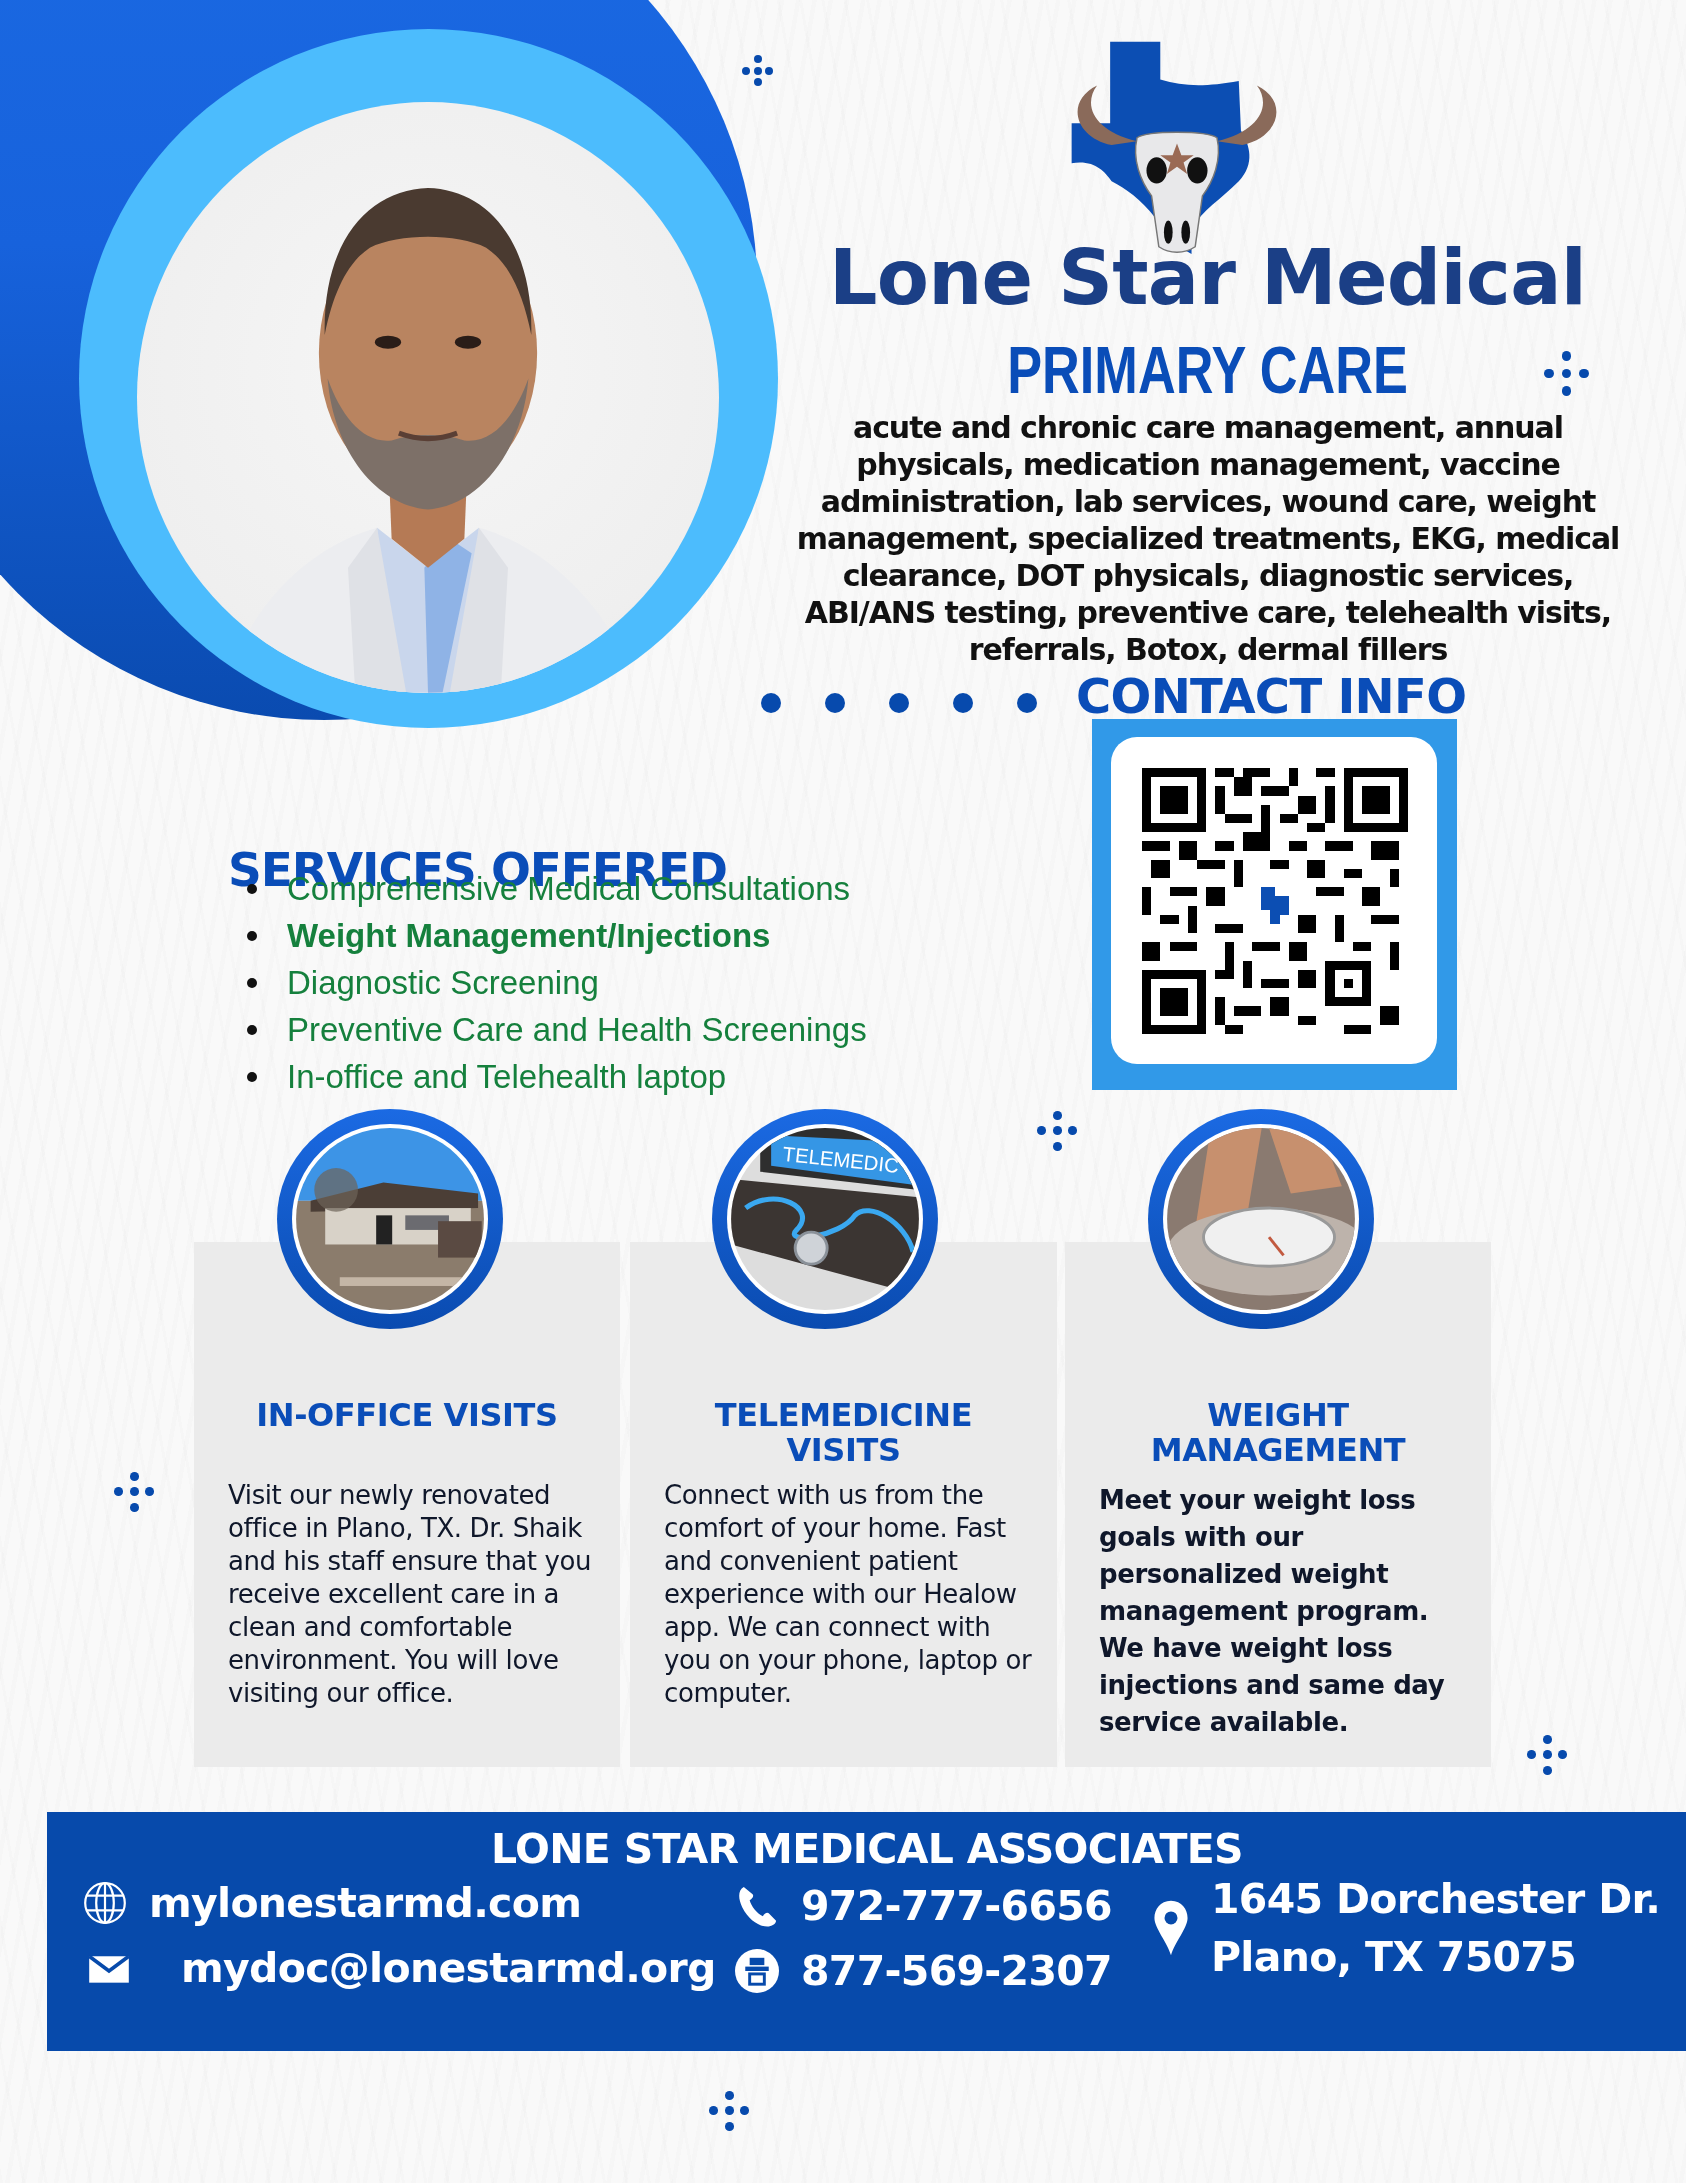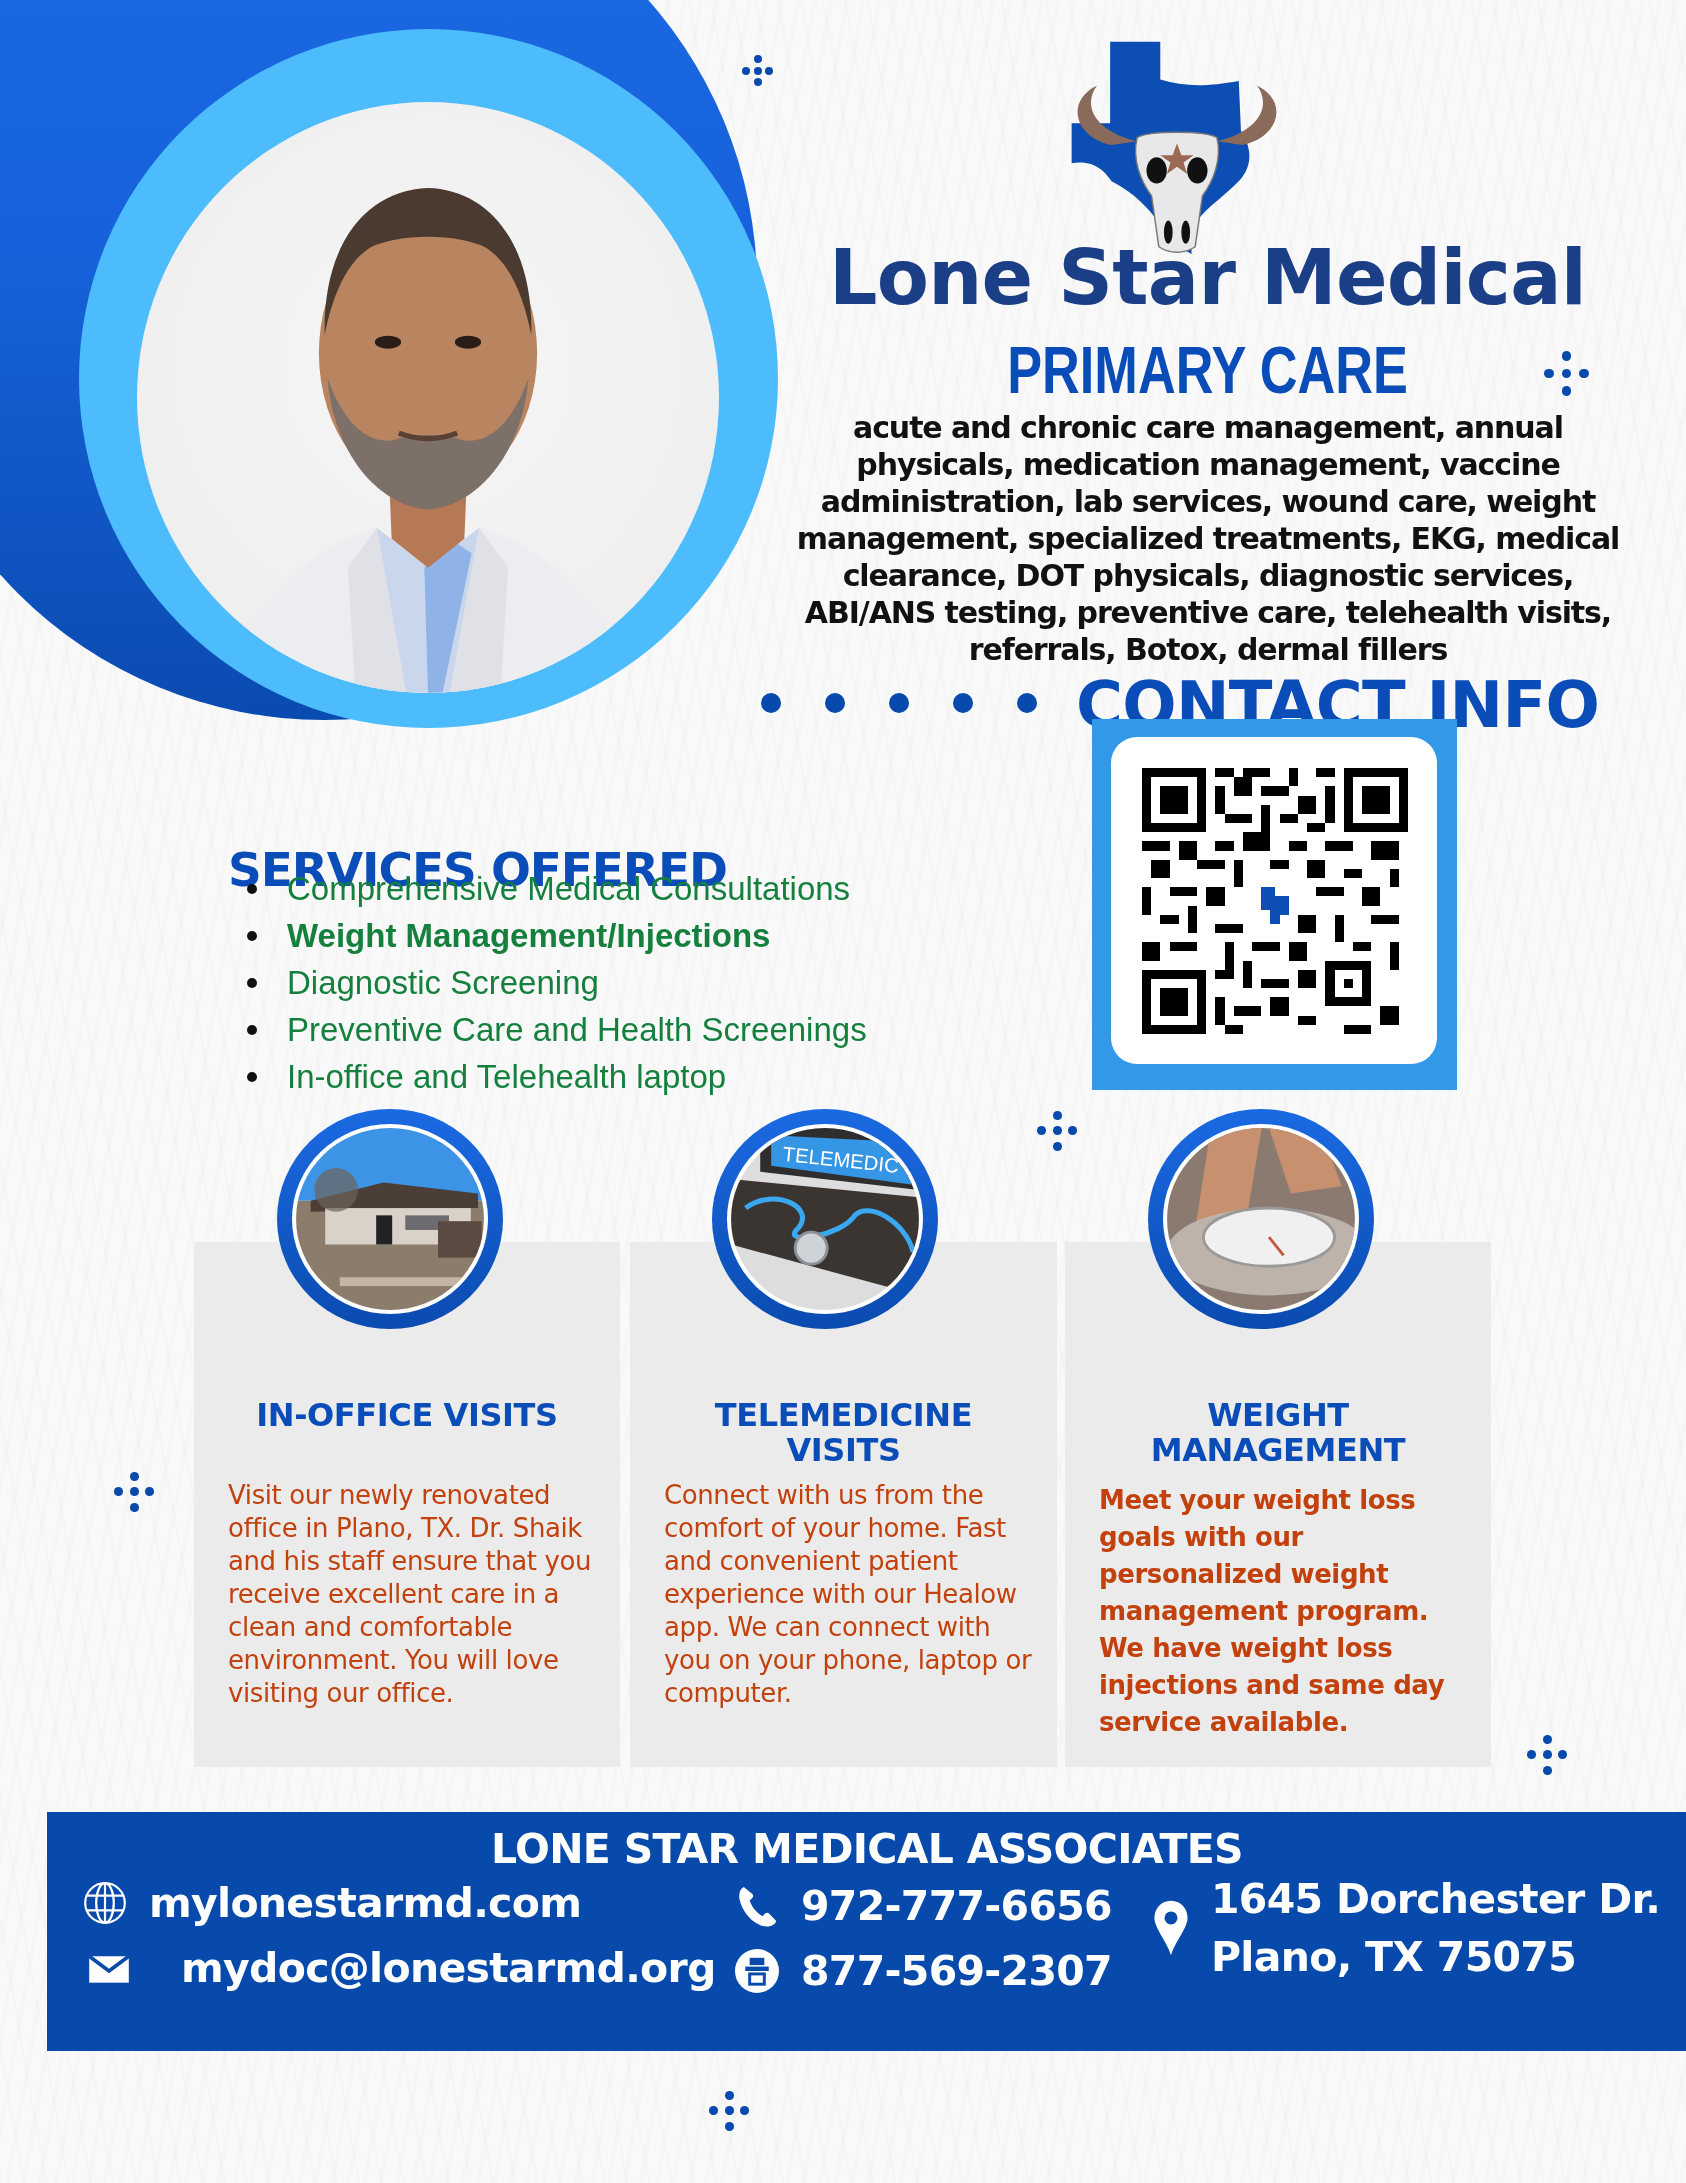--- a/index.html
+++ b/index.html
@@ -46,21 +46,21 @@
     left: 773px; top: 409px; width: 870px; text-align: center;
     font-family: "DejaVu Sans", sans-serif; font-weight: bold;
     font-size: 30px; line-height: 37px; color: #111;
     letter-spacing: -1.1px;
   }
   
   .dot { width: 20.4px; height: 20.4px; border-radius: 50%; background: #074aad; }
   .contact-heading {
     left: 1076px; top: 668px;
     font-family: "DejaVu Sans", sans-serif; font-weight: bold;
-    font-size: 64px; color: #0a4db8; letter-spacing: -0.7px;
+    font-size: 48px; color: #0a4db8; letter-spacing: -0.7px;
   }
   .qr-frame {
     left: 1092px; top: 719px; width: 365px; height: 371px; background: #3199e8;
   }
   .qr-card {
     position: absolute; left: 19px; top: 17.5px; width: 326px; height: 327px;
     background: #fff; border-radius: 26px;
   }
   .qr-code { position: absolute; left: 31px; top: 31px; width: 266px; height: 266px; }
   
@@ -97,21 +97,21 @@
     background: #fff; padding: 4.4px; box-sizing: border-box;
   }
   .card-circle .img { width: 100%; height: 100%; border-radius: 50%; overflow: hidden; }
   .card-title {
     position: absolute; left: 0; right: 0; text-align: center;
     font-family: "DejaVu Sans", sans-serif; font-weight: bold;
     font-size: 32px; line-height: 35px; color: #0a4db8; letter-spacing: -0.4px;
   }
   .card-body {
     position: absolute; left: 34px; right: 14.6px;
-    font-family: "DejaVu Sans", sans-serif; font-size: 26px; line-height: 33px; color: #c2410c;
+    font-family: "DejaVu Sans", sans-serif; font-size: 26px; line-height: 33px; color: #0f172a;
     letter-spacing: -0.4px;
   }
   .card-body.bold { font-weight: bold; line-height: 37px; }
   
   .footer {
     left: 47px; top: 1812px; width: 1640px; height: 239px; background: #074aab; color: #fff;
   }
   .footer-title {
     position: absolute; left: 0; right: 0; top: 13px; text-align: center;
     font-family: "DejaVu Sans", sans-serif; font-weight: bold; font-size: 41px; letter-spacing: -0.7px;

